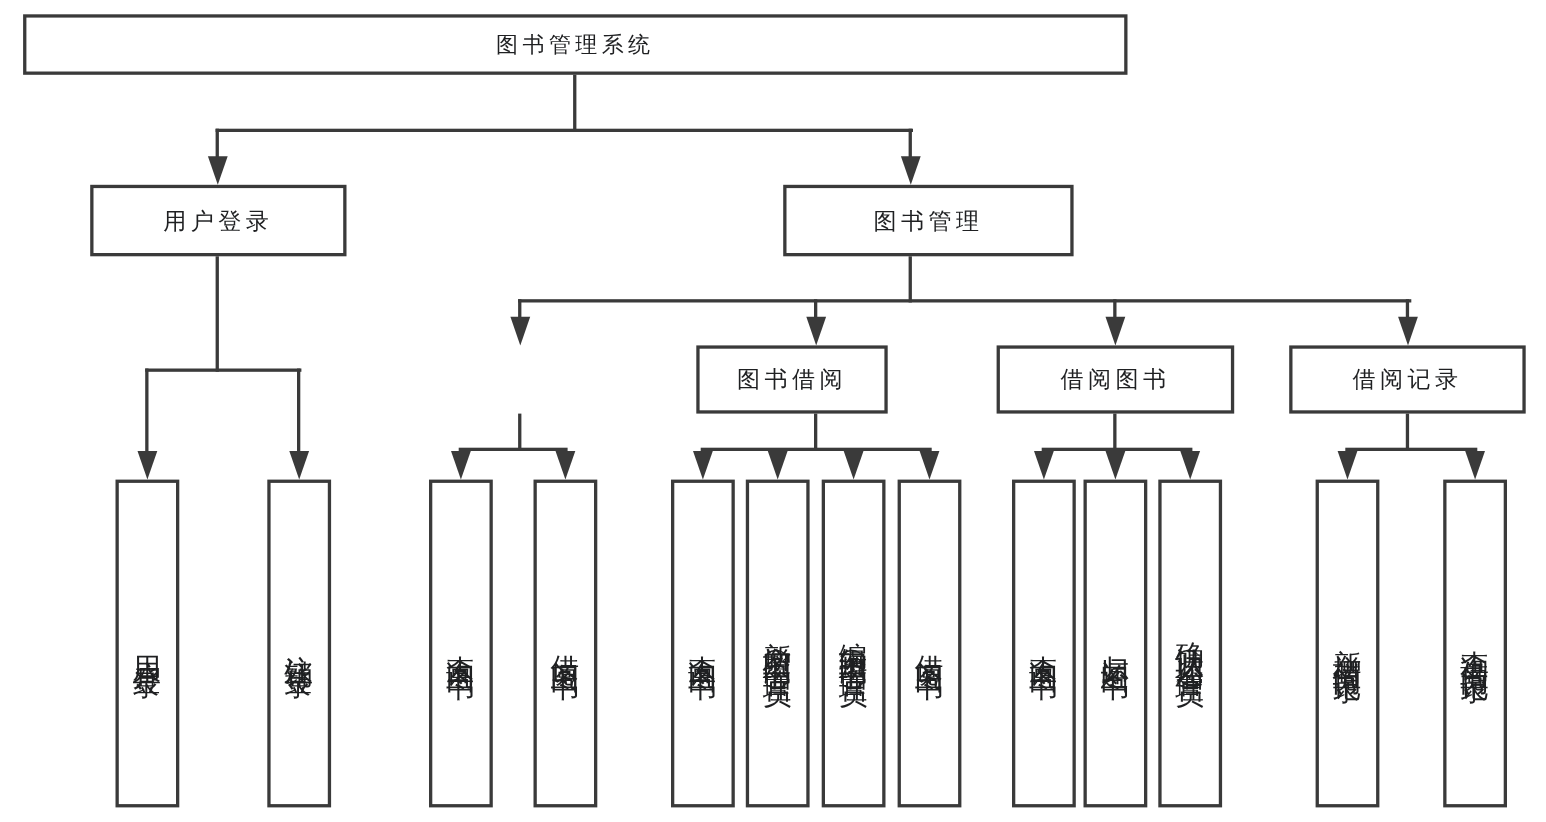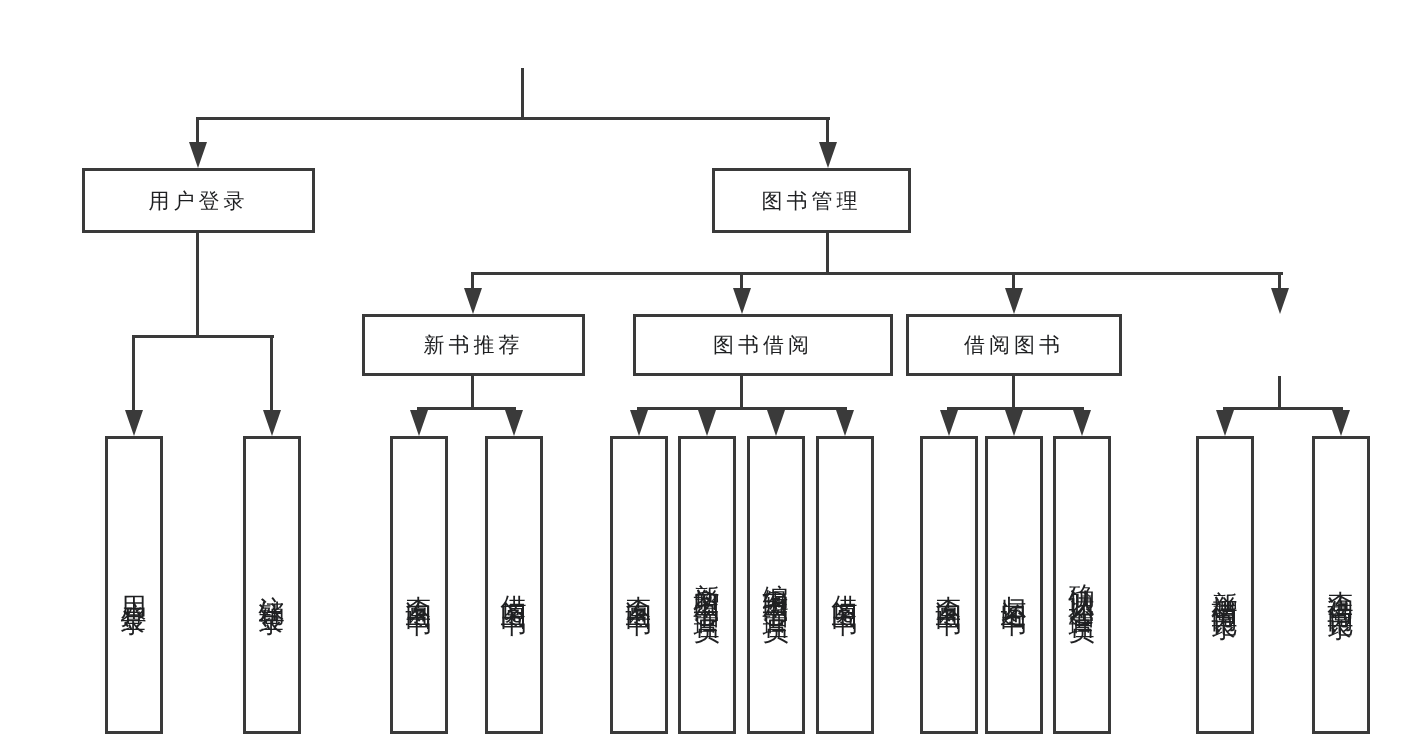--- a/index.html
+++ b/index.html
@@ -51,31 +51,32 @@
     position:absolute;left:1183px;top:715px;
     font-size:19px;color:var(--watermark-color);
     letter-spacing:1px;white-space:nowrap;z-index:5;
   }
 </style>
 </head>
 <body>
 
 <div id="canvas">
 
+  <div class="box root" style="left:21px;top:13px;width:1004px;height:55px;">图书管理系统</div>
 
   <div class="box" style="left:82px;top:168px;width:233px;height:65px;">用户登录</div>
 
-  <div class="box" style="left:712px;top:168px;width:199px;height:65px;text-align:center;">图书管理</div>
+  <div class="box" style="left:712px;top:168px;width:264px;height:65px;text-align:center;">图书管理</div>
 
-  <div class="box" style="left:362px;top:314px;width:223px;height:62px;">新书推荐</div>
 
-  <div class="box" style="left:633px;top:314px;width:260px;height:62px;">图书借阅</div>
+  <div class="box" style="left:633px;top:314px;width:174px;height:62px;">图书借阅</div>
 
   <div class="box" style="left:906px;top:314px;width:216px;height:62px;">借阅图书</div>
 
+  <div class="box" style="left:1172px;top:314px;width:215px;height:62px;">借阅记录</div>
 
   <div class="vbox" style="left:105px;">用户登录</div>
 
   <div class="vbox" style="left:243px;">注销登录</div>
 
   <div class="vbox" style="left:390px;">查询图书</div>
 
   <div class="vbox" style="left:485px;">借阅图书</div>
 
   <div class="vbox" style="left:610px;">查询图书</div>

